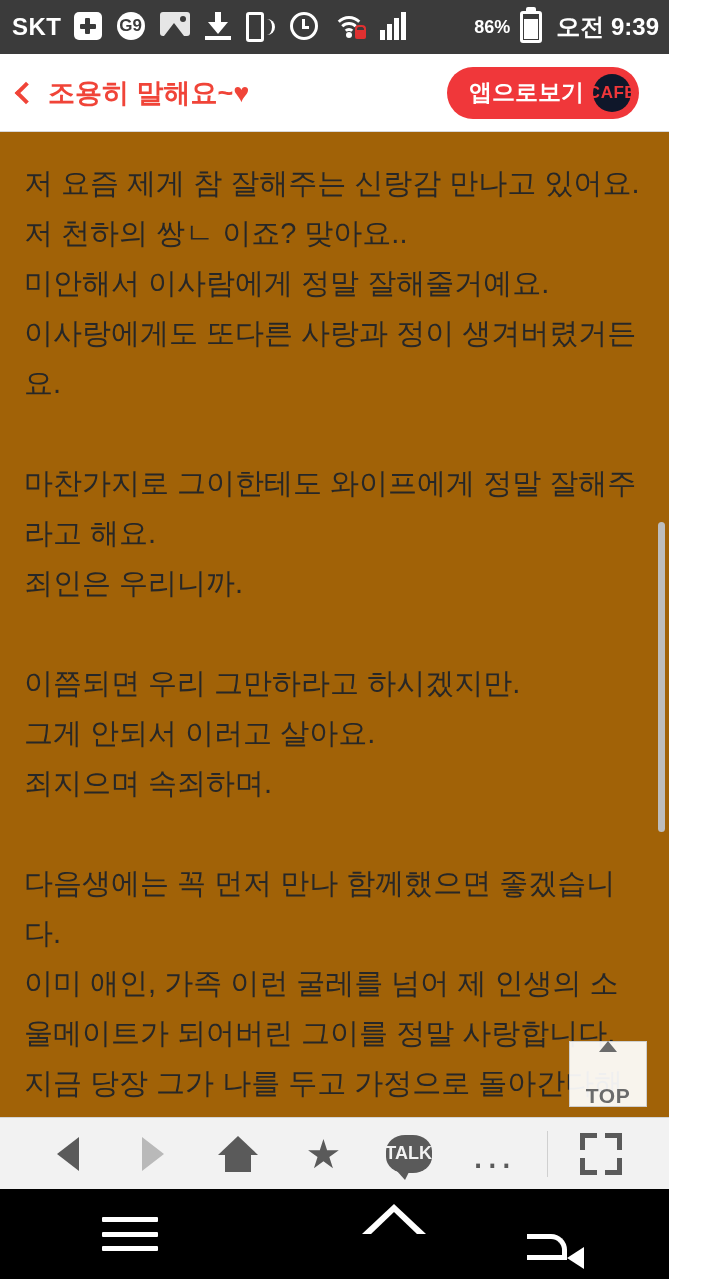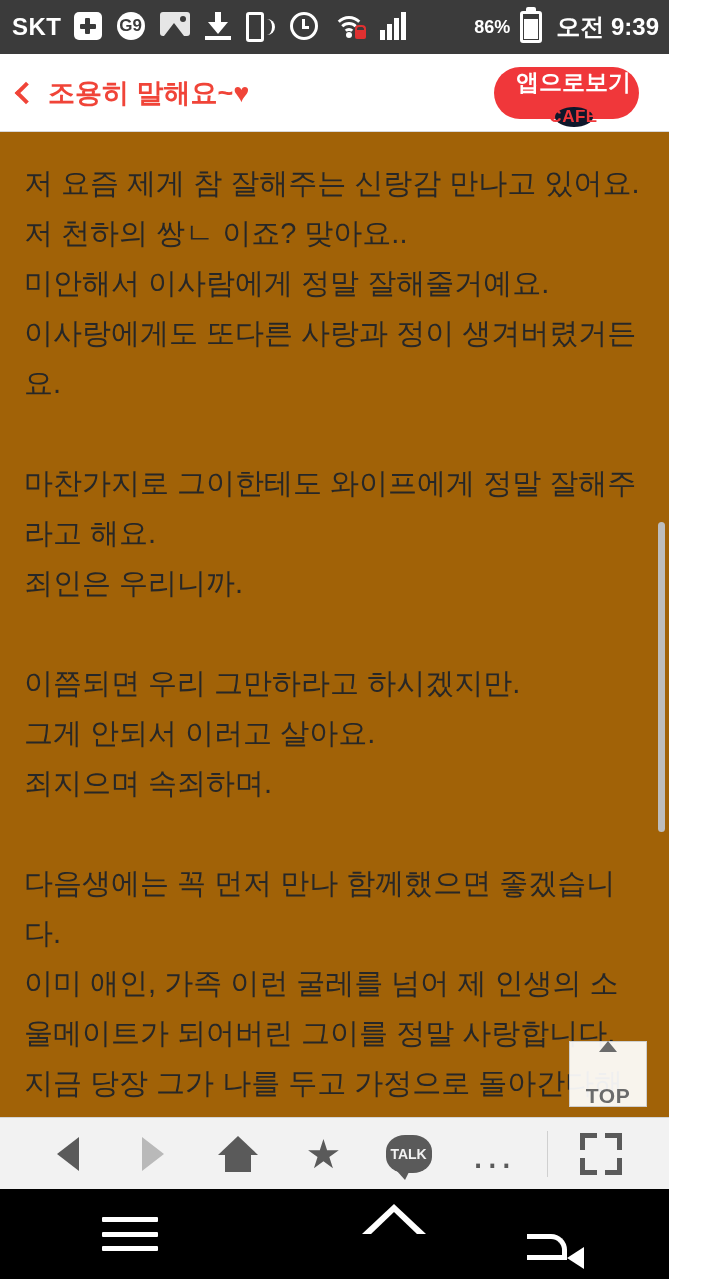--- a/index.html
+++ b/index.html
@@ -121,21 +121,21 @@
     padding:0 30px 0 18px; border-bottom:1px solid #d8d8d8;
   }
   .appbar-left { display:flex; align-items:center; gap:12px; }
   .back-chevron {
     width:16px; height:16px; border-left:4px solid #f04438; border-bottom:4px solid #f04438;
     transform:rotate(45deg); margin-right:2px;
   }
   .appbar-title { color:#f04438; font-size:27px; font-weight:bold; white-space:nowrap; }
   .app-open-btn {
     background:#f0373a; color:#ffffff; border-radius:34px; height:52px;
-    display:flex; align-items:center; gap:9px; padding:0 8px 0 22px; font-size:23px; font-weight:bold;flex-direction:column;
+    display:flex; align-items:center; gap:9px; padding:0 8px 0 22px; font-size:23px; font-weight:bold;
   }
   .cafe-badge {
     width:38px; height:38px; border-radius:50%; background:#0f172a; color:#f0373a;
     font-size:17px; font-weight:bold; display:flex; align-items:center; justify-content:center;
     letter-spacing:.5px;
   }
 
   
   .content {
     flex:1 1 auto; position:relative; overflow:hidden;
@@ -184,21 +184,21 @@
     content:""; position:absolute; top:0; left:0; width:0; height:0;
     border-left:20px solid transparent; border-right:20px solid transparent; border-bottom:19px solid #5a5a5a;
   }
   .home-ic:after {
     content:""; position:absolute; bottom:0; left:7px; width:26px; height:18px; background:#5a5a5a;
   }
   .star-ic { color:#5a5a5a; font-size:40px; line-height:40px; }
   .talk-ic {
     width:46px; height:38px; background:#5a5a5a; border-radius:19px/16px; position:relative;
     display:flex; align-items:center; justify-content:center;
-    color:#f2f2f2; font-size:14px; font-weight:bold;
+    color:#f2f2f2; font-size:18px; font-weight:bold;
   }
   .talk-ic:after {
     content:""; position:absolute; bottom:-7px; left:10px; width:0; height:0;
     border-left:9px solid transparent; border-right:5px solid transparent; border-top:10px solid #5a5a5a;
   }
   .dots-ic { color:#5a5a5a; font-size:40px; letter-spacing:3px; line-height:20px; }
   .expand-ic { width:42px; height:42px; position:relative; }
   .expand-ic span { position:absolute; width:17px; height:17px; }
   .expand-ic span:nth-child(1){ left:0; top:0; border-left:5px solid #5a5a5a; border-top:5px solid #5a5a5a;}
   .expand-ic span:nth-child(2){ right:0; top:0; border-right:5px solid #5a5a5a; border-top:5px solid #5a5a5a;}

